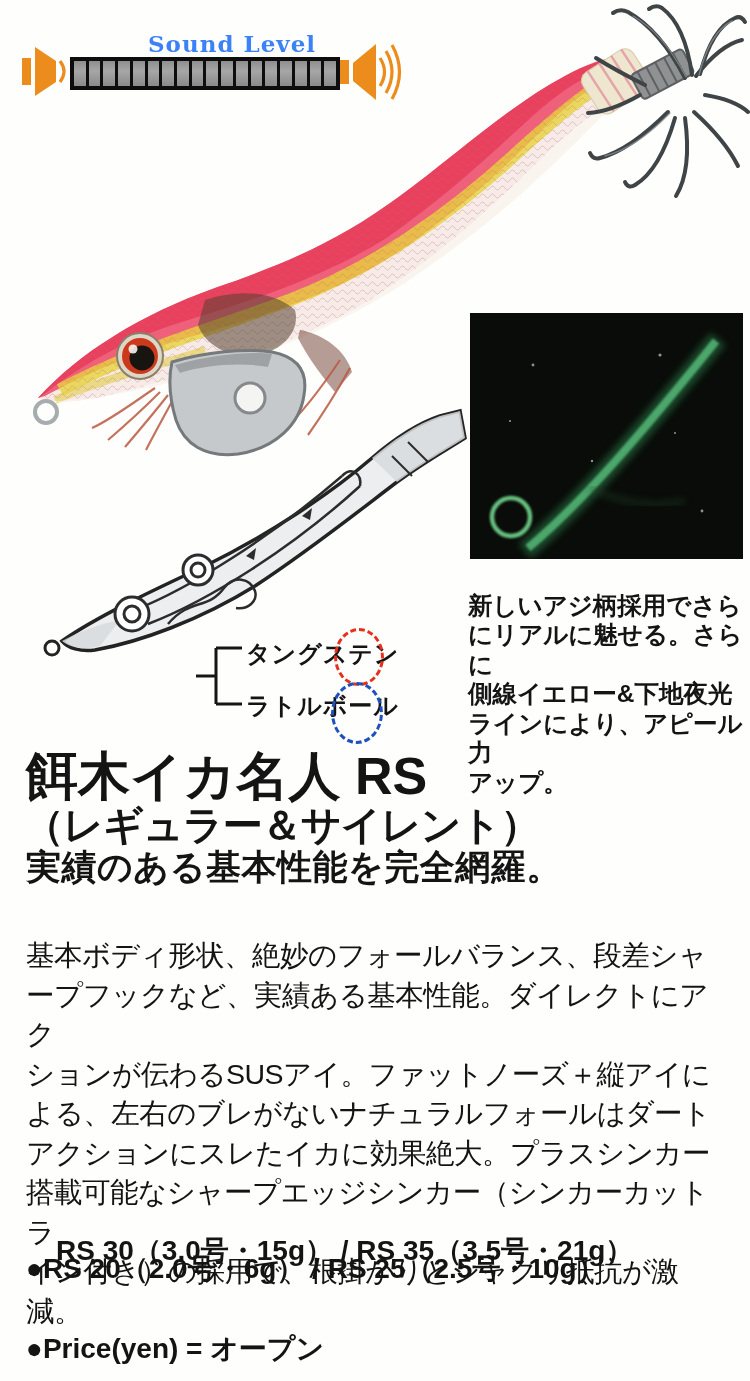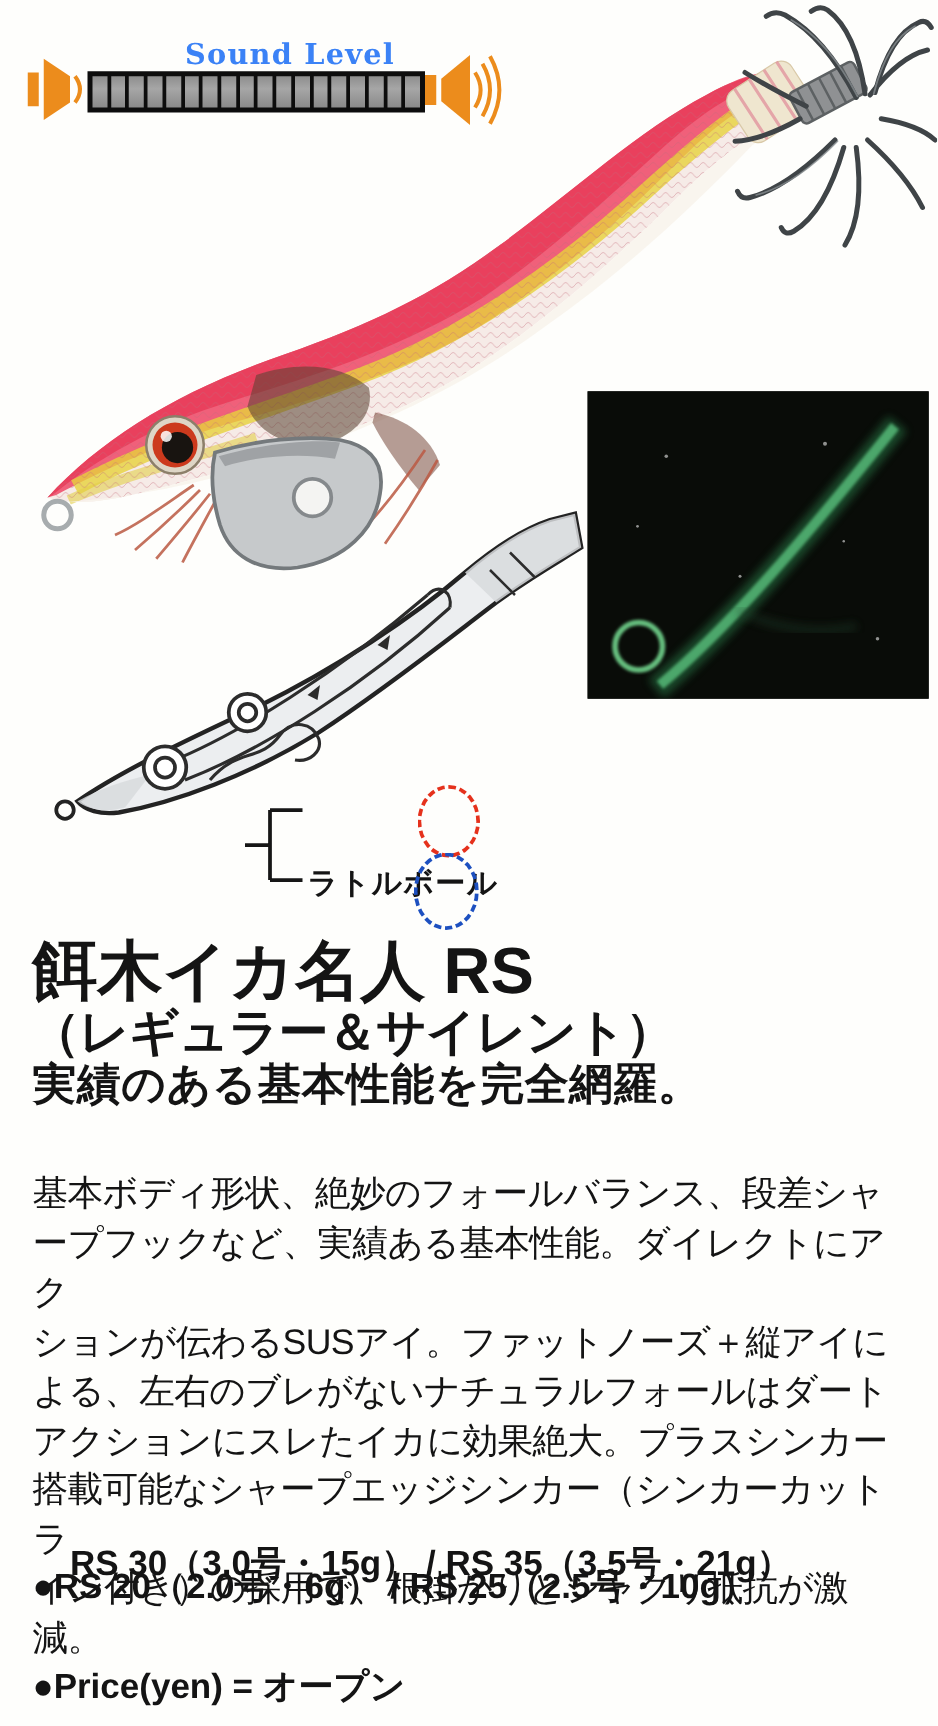--- a/index.html
+++ b/index.html
@@ -209,20 +209,25 @@
     <g fill="#ffffff" opacity="0.55">
       <circle cx="63" cy="52" r="1.4"></circle>
         <circle cx="190" cy="42" r="1.6"></circle>
       <circle cx="122" cy="148" r="1.2"></circle>
         <circle cx="232" cy="198" r="1.4"></circle>
       <circle cx="40" cy="108" r="1.1"></circle>
         <circle cx="205" cy="120" r="1.0"></circle>
     </g>
   </svg>
 
+  <p class="glow-caption">新しいアジ柄採用でさら
+にリアルに魅せる。さらに
+側線イエロー&amp;下地夜光
+ラインにより、アピール力
+アップ。</p>
 
   <svg class="structure-diagram" viewBox="0 0 430 265">
 
     <path d="M22 243 C55 220 105 196 165 168 C230 136 290 96 332 60 C352 43 376 26 400 18 L420 13 L425 40 C406 52 386 63 357 84 C320 112 270 152 215 188 C160 222 100 244 55 252 C40 254 28 250 22 243 Z" fill="#eceef0" stroke="#232323" stroke-width="3.5"></path>
 
     <path d="M332 60 C352 43 376 26 400 18 L420 13 L425 40 C406 52 386 63 357 84 Z" fill="#d8dadd" opacity="0.85"></path>
     <path d="M22 243 C40 233 60 226 80 222 L60 248 C45 252 30 250 22 243 Z" fill="#d8dadd" opacity="0.85"></path>
 
     <path d="M95 212 C150 190 230 140 302 78" fill="none" stroke="#2c2c2c" stroke-width="2.5"></path>
     <path d="M108 226 C170 202 252 150 320 88" fill="none" stroke="#2c2c2c" stroke-width="2.5"></path>
@@ -241,20 +246,21 @@
     <polygon points="262,118 272,110 270,122" fill="#2c2c2c"></polygon>
 
     <circle cx="12" cy="250" r="7" fill="none" stroke="#232323" stroke-width="3"></circle>
   </svg>
 
 
   <svg class="callout-bracket" width="50" height="74" viewBox="0 0 50 74">
     <path d="M0 38 H20 M20 10 V66 M20 10 H46 M20 66 H46" stroke="#161616" stroke-width="3" fill="none"></path>
   </svg>
 
+  <span class="callout-label tungsten">タングステン</span>
   <span class="callout-marker tungsten" style="border-color: rgb(229, 49, 28);"></span>
   <span class="callout-label rattle">ラトルボール</span>
   <span class="callout-marker rattle" style="border-color: rgb(29, 80, 192);"></span>
 
   <h1 class="product-title">餌木イカ名人 RS</h1>
   <h2 class="product-subtitle">（レギュラー＆サイレント）</h2>
   <h3 class="product-headline">実績のある基本性能を完全網羅。</h3>
   <p class="product-body">基本ボディ形状、絶妙のフォールバランス、段差シャ
 ープフックなど、実績ある基本性能。ダイレクトにアク
 ションが伝わるSUSアイ。ファットノーズ＋縦アイに

